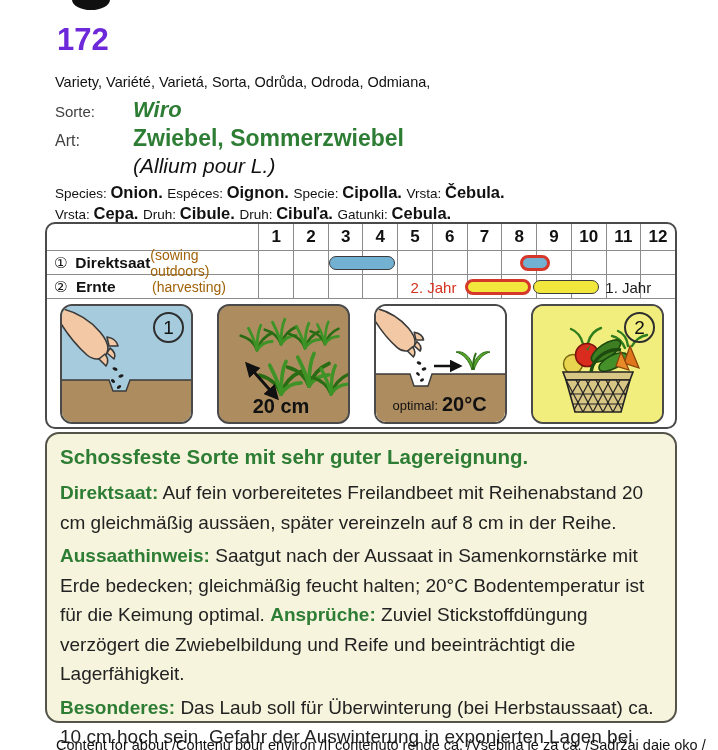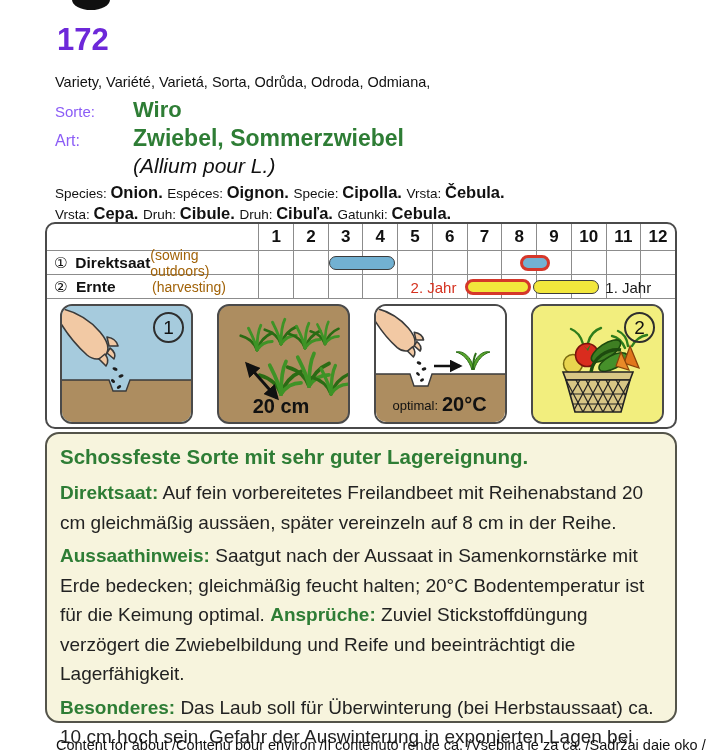--- a/index.html
+++ b/index.html
@@ -7,23 +7,23 @@
         font-family:"Liberation Sans","DejaVu Sans",sans-serif;color:#1a1a1a;}
 
   
   .logo-partial{position:absolute;left:72px;top:-11px;width:38px;height:21px;background:#101010;border-radius:50%;}
   .page-number{position:absolute;left:57px;top:22px;font-size:31px;font-weight:bold;letter-spacing:0px;color:#6d28d9;}
 
   
   .intro{position:absolute;left:55px;top:74px;width:600px;}
   .variety-line{font-size:14.5px;margin-bottom:7px;color:#111;}
   .name-row{display:flex;align-items:baseline;margin-bottom:2px;}
-  .small-label{font-size:15px;width:78px;flex:0 0 78px;color:#8b5cf6;}
+  .small-label{font-size:15px;width:78px;flex:0 0 78px;color:#404040;}
   .green-name{color:#2e7d35;font-weight:bold;}
-  .green-name.sorte{font-size:22px;}
+  .green-name.sorte{font-size:22px;font-style:italic;}
   .green-name.art{font-size:23px;}
   .latin{font-size:21px;font-style:italic;margin-left:78px;margin-bottom:5px;color:#111;}
   .species-line{font-size:13.5px;line-height:18.5px;color:#111;white-space:nowrap;}
   .species-line .sp-val{font-size:16.5px;font-weight:bold;}
 
   
   .cal-box{position:absolute;left:45px;top:222px;width:632px;height:207px;box-sizing:border-box;
            border:2px solid #4a4a4a;border-radius:10px;background:#fff;}
   .cal-header{display:flex;height:26px;border-bottom:1px solid #8c8c8c;}
   .cal-spacer{width:33.65%;}

